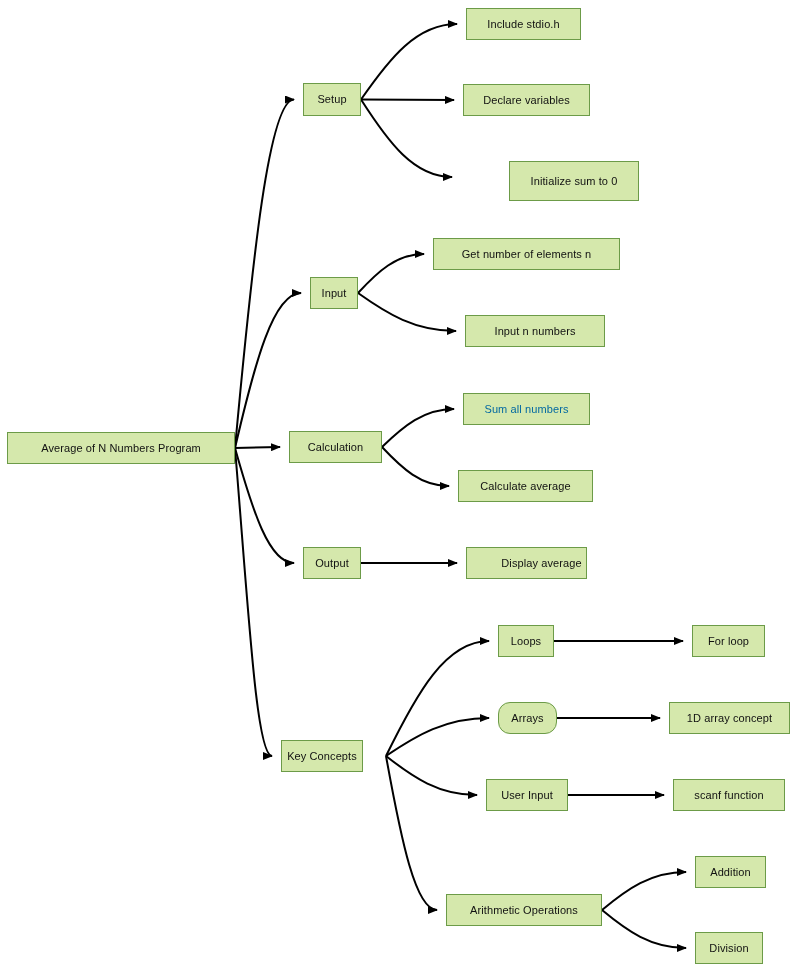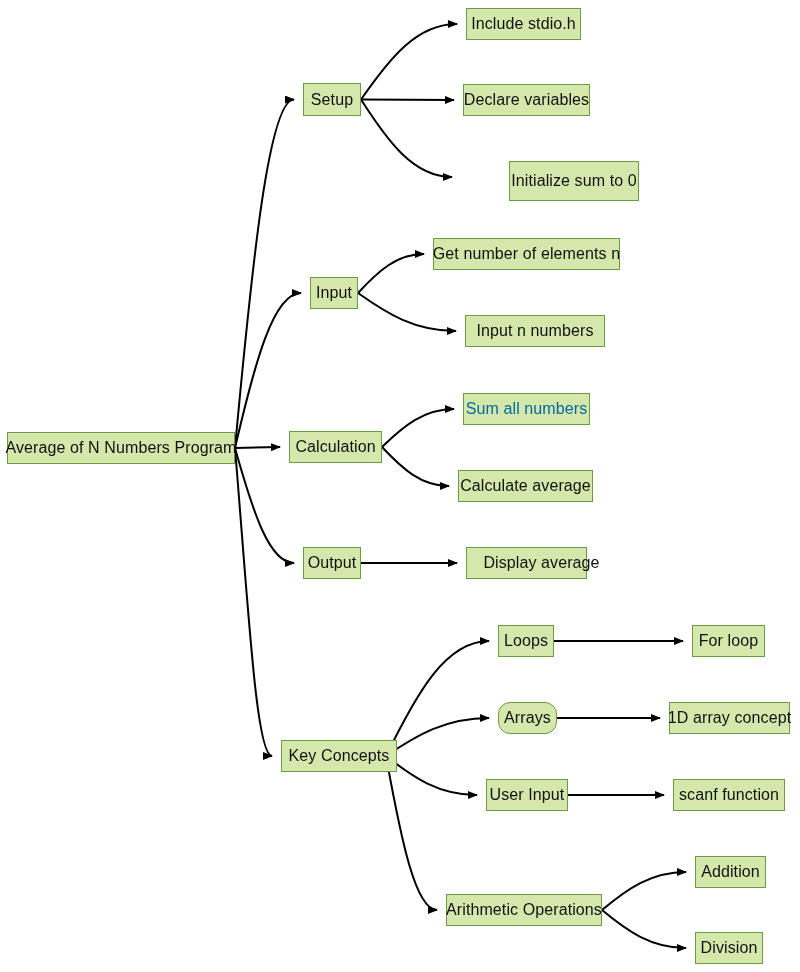--- a/index.html
+++ b/index.html
@@ -27,21 +27,21 @@
   }
   .node {
     position: absolute;
     box-sizing: border-box;
     background: #d5e8ac;
     border: 1px solid #6c9b48;
     display: flex;
     align-items: center;
     justify-content: center;
     color: #111111;
-    font-size: 16px;
+    font-size: 11px;
     line-height: 1;
     white-space: nowrap;
     letter-spacing: 0.1px;
     padding: 0 6px;
   }
 </style>
 </head>
 <body>
 
 <div id="canvas">
@@ -83,21 +83,21 @@
       <div class="node" style="left: 463px; top: 84px; width: 127px; height: 32px; background: rgb(213, 232, 172); border-color: rgb(108, 155, 72); color: rgb(17, 17, 17);">Declare variables</div>
       <div class="node" style="left: 461px; top: 161px; width: 130px; height: 40px; background: rgb(213, 232, 172); border-color: rgb(108, 155, 72); color: rgb(17, 17, 17); margin-left: 48px;">Initialize sum to 0</div>
       <div class="node" style="left: 310px; top: 277px; width: 48px; height: 32px; background: rgb(213, 232, 172); border-color: rgb(108, 155, 72); color: rgb(17, 17, 17);">Input</div>
       <div class="node" style="left: 433px; top: 238px; width: 187px; height: 32px; background: rgb(213, 232, 172); border-color: rgb(108, 155, 72); color: rgb(17, 17, 17);">Get number of elements n</div>
       <div class="node" style="left: 465px; top: 315px; width: 140px; height: 32px; background: rgb(213, 232, 172); border-color: rgb(108, 155, 72); color: rgb(17, 17, 17);">Input n numbers</div>
       <div class="node" style="left: 289px; top: 431px; width: 93px; height: 32px; background: rgb(213, 232, 172); border-color: rgb(108, 155, 72); color: rgb(17, 17, 17);">Calculation</div>
       <div class="node" style="left: 463px; top: 393px; width: 127px; height: 32px; background: rgb(213, 232, 172); border-color: rgb(108, 155, 72); color: #0369a1;">Sum all numbers</div>
       <div class="node" style="left: 458px; top: 470px; width: 135px; height: 32px; background: rgb(213, 232, 172); border-color: rgb(108, 155, 72); color: rgb(17, 17, 17);">Calculate average</div>
       <div class="node" style="left: 303px; top: 547px; width: 58px; height: 32px; background: rgb(213, 232, 172); border-color: rgb(108, 155, 72); color: rgb(17, 17, 17);">Output</div>
       <div class="node" style="left: 466px; top: 547px; width: 121px; height: 32px; background: rgb(213, 232, 172); border-color: rgb(108, 155, 72); color: rgb(17, 17, 17); padding-left: 36px;">Display average</div>
-      <div class="node" style="left: 281px; top: 740px; width: 116px; height: 32px; background: rgb(213, 232, 172); border-color: rgb(108, 155, 72); color: rgb(17, 17, 17);">Key Concepts</div>
+      <div class="node" style="left: 281px; top: 740px; width: 82px; height: 32px; background: rgb(213, 232, 172); border-color: rgb(108, 155, 72); color: rgb(17, 17, 17);">Key Concepts</div>
       <div class="node" style="left: 498px; top: 625px; width: 56px; height: 32px; background: rgb(213, 232, 172); border-color: rgb(108, 155, 72); color: rgb(17, 17, 17);">Loops</div>
       <div class="node" style="left: 692px; top: 625px; width: 73px; height: 32px; background: rgb(213, 232, 172); border-color: rgb(108, 155, 72); color: rgb(17, 17, 17);">For loop</div>
       <div class="node" style="left: 498px; top: 702px; width: 59px; height: 32px; background: rgb(213, 232, 172); border-color: rgb(108, 155, 72); color: rgb(17, 17, 17); border-radius: 12px;">Arrays</div>
       <div class="node" style="left: 669px; top: 702px; width: 121px; height: 32px; background: rgb(213, 232, 172); border-color: rgb(108, 155, 72); color: rgb(17, 17, 17);">1D array concept</div>
       <div class="node" style="left: 486px; top: 779px; width: 82px; height: 32px; background: rgb(213, 232, 172); border-color: rgb(108, 155, 72); color: rgb(17, 17, 17);">User Input</div>
       <div class="node" style="left: 673px; top: 779px; width: 112px; height: 32px; background: rgb(213, 232, 172); border-color: rgb(108, 155, 72); color: rgb(17, 17, 17);">scanf function</div>
       <div class="node" style="left: 446px; top: 894px; width: 156px; height: 32px; background: rgb(213, 232, 172); border-color: rgb(108, 155, 72); color: rgb(17, 17, 17);">Arithmetic Operations</div>
       <div class="node" style="left: 695px; top: 856px; width: 71px; height: 32px; background: rgb(213, 232, 172); border-color: rgb(108, 155, 72); color: rgb(17, 17, 17);">Addition</div>
       <div class="node" style="left: 695px; top: 932px; width: 68px; height: 32px; background: rgb(213, 232, 172); border-color: rgb(108, 155, 72); color: rgb(17, 17, 17);">Division</div>
     </div>

